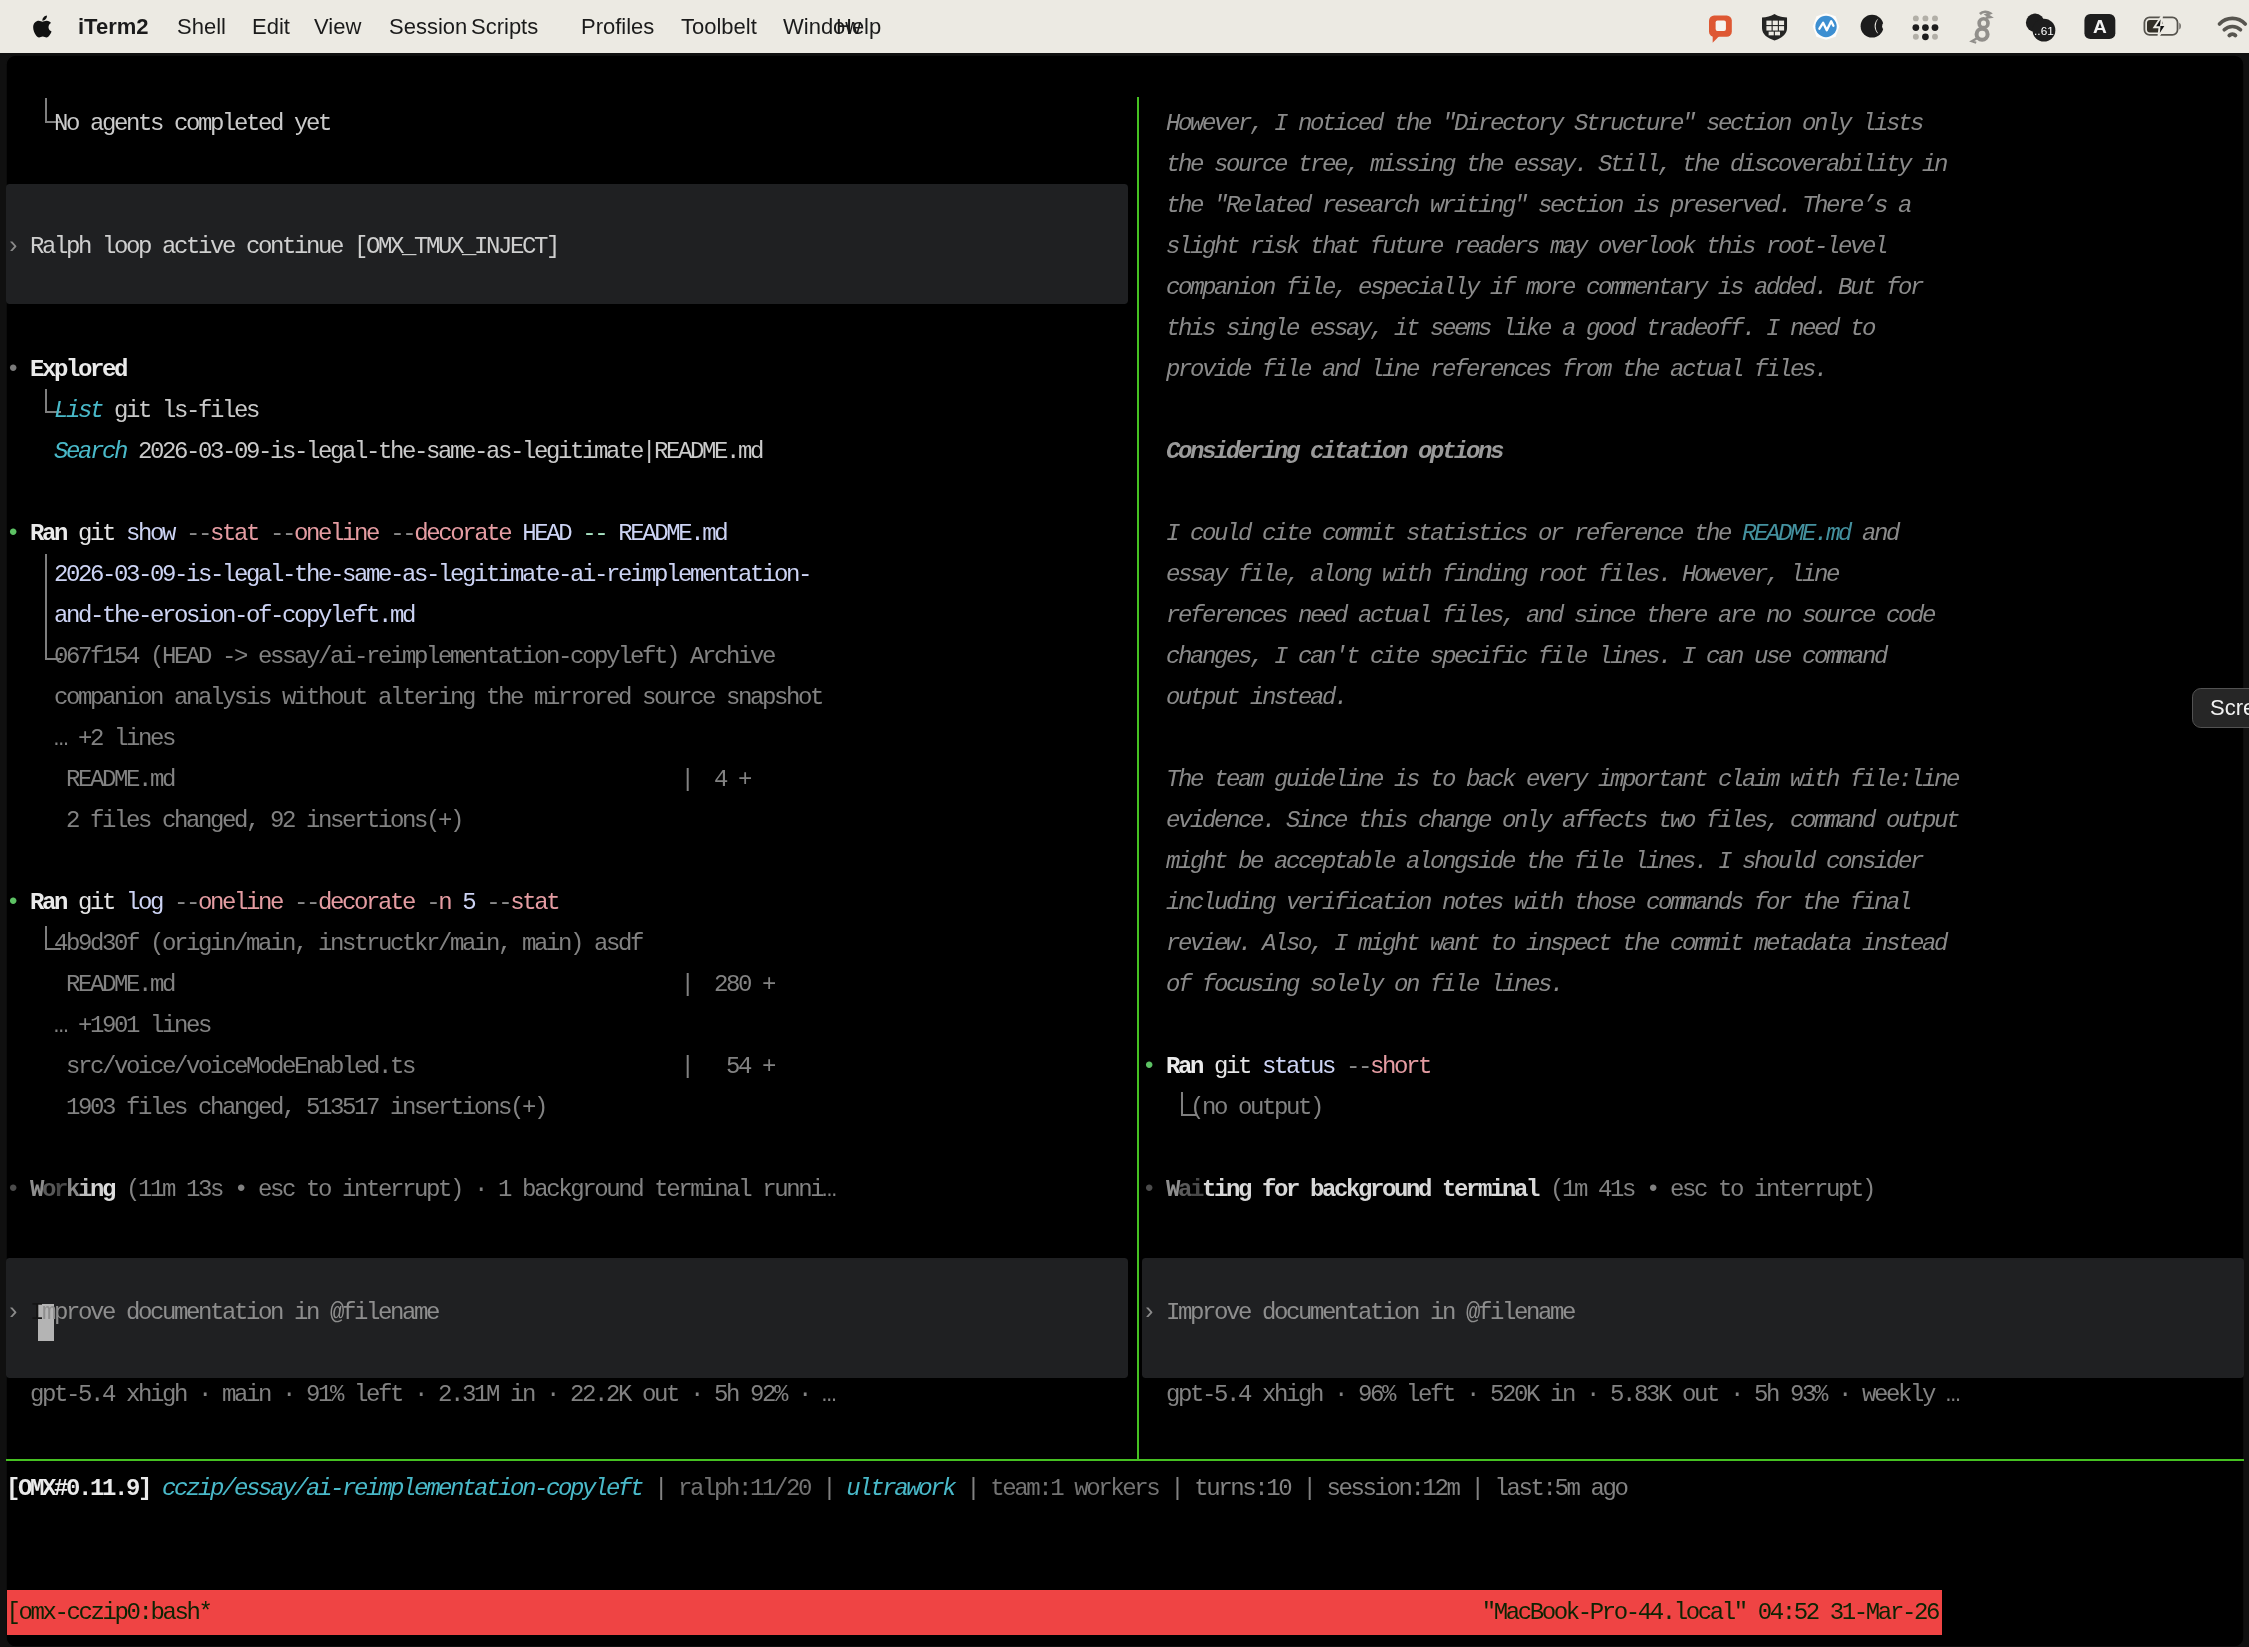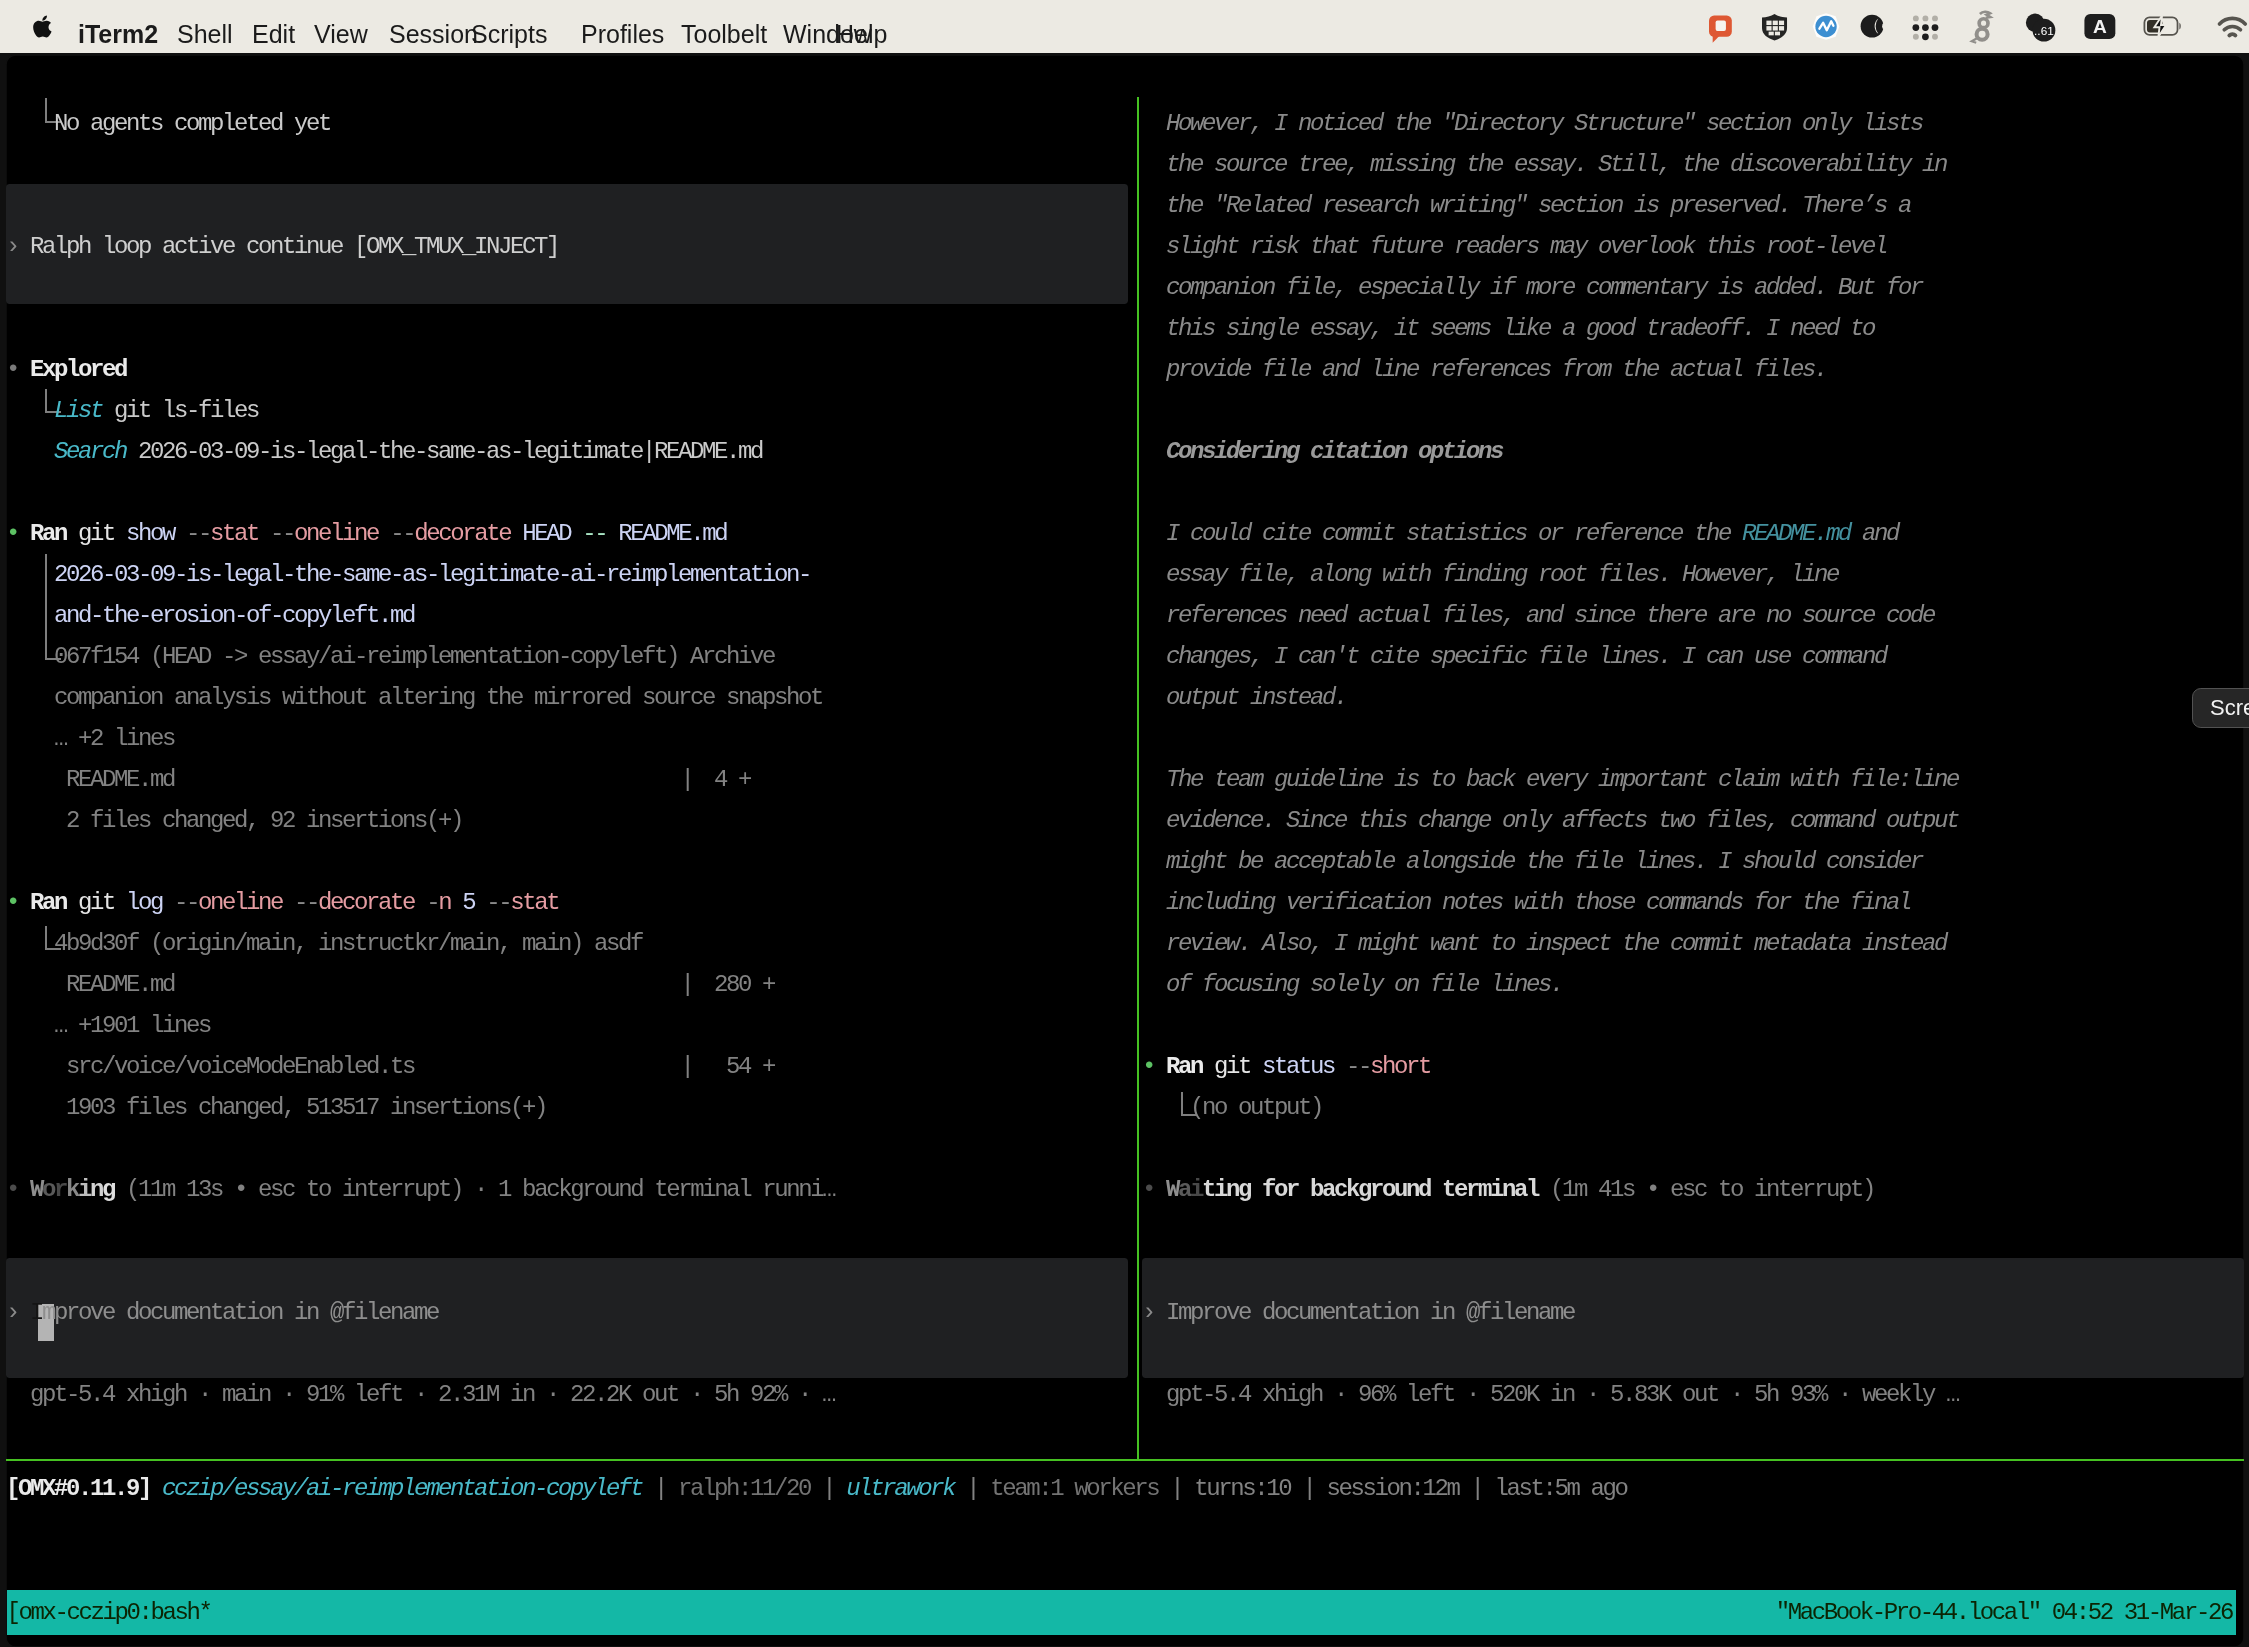--- a/index.html
+++ b/index.html
@@ -1,19 +1,19 @@
 <!DOCTYPE html>
 <html style="font-size:11.8px"><head>
 <meta charset="utf-8">
 <style>
   * { margin:0; padding:0; box-sizing:border-box; }
   html,body { width:2250px; height:1648px; background:#101010; overflow:hidden; }
   body { position:relative; font-family:"Liberation Mono", monospace; }
   .mbar { position:absolute; left:0; top:0; width:2250px; height:53px; background:#ECEAE3; }
-  .mi { position:absolute; top:0; height:53px; line-height:53px; font-family:"Liberation Sans",sans-serif; font-size:25px; color:#1b1b1b;margin-top:8px; }
+  .mi { position:absolute; top:0; height:53px; line-height:53px; font-family:"Liberation Sans",sans-serif; font-size:22px; color:#1b1b1b; }
   .win { position:absolute; left:5.9px; top:55px; width:2238px; height:1592px; background:#000; border-radius:9.6px; overflow:hidden; box-shadow: inset 0 0 0 0.7px rgba(255,255,255,0.07); }
   .tbar { position:absolute; left:0; top:0; width:100%; height:42px; background:#3b3c3e; }
   .tl { position:absolute; top:13px; width:16px; height:16px; border-radius:50%; }
   .ttl { position:absolute; left:0; top:0; width:100%; height:42px; line-height:42px; text-align:center; font-family:"Liberation Sans",sans-serif; font-weight:bold; font-size:20px; color:#b9bbbd; }
   pre { font-family:"Liberation Mono", monospace; font-size:24px; line-height:41px; letter-spacing:-2.4px; color:#cacaca; position:absolute; }
   .dim { color:#828282; }
   .dim2 { color:#8a8a8a; }
   .wht { color:#eaeaea; font-weight:bold; }
   .blu { color:#e5e5e5; }
   .lav { color:#ccd3f4; }
@@ -214,20 +214,20 @@
 
 <span class="dim2">›</span> <span class="dim3">Improve documentation in @filename</span>
 
   <span class="dim">gpt-5.4 xhigh · 96% left · 520K in · 5.83K out · 5h 93% · weekly …</span></pre>
 
   <div style="position:absolute;left:1131px;top:42px;width:1.8px;height:1363px;background:#46c122"></div>
   <div style="position:absolute;left:0;top:1404px;width:2238px;height:1.8px;background:#46c122"></div>
 
   <pre id="st" style="left:0;top:1413px"><span class="wht">[OMX#0.11.9]</span> <span class="cyn">cczip/essay/ai-reimplementation-copyleft</span> <span class="dim">|</span> <span class="lim">ralph:11/20</span> <span class="dim">|</span> <span class="cyn">ultrawork</span> <span class="dim">|</span> <span class="lim">team:1 workers</span> <span class="dim">|</span> <span class="dim">turns:10</span> <span class="dim">|</span> <span class="dim">session:12m</span> <span class="dim">|</span> <span class="dim">last:5m ago</span></pre>
 
-  <div style="position:absolute;left:0.7px;top:1535px;width:2229px;height:45px;background:#14b8a6">
+  <div style="position:absolute;left:0.7px;top:1535px;width:1935px;height:45px;background:#ef4444">
     <pre style="position:absolute;left:0;top:0;line-height:45px;color:#0c2403">[omx-cczip0:bash*</pre>
     <pre style="position:absolute;right:3.7px;top:0;line-height:45px;color:#0c2403">"MacBook-Pro-44.local" 04:52 31-Mar-26</pre>
   </div>
 </div>
 
 <div style="position:absolute;left:2192px;top:688px;width:66px;height:40px;background:#262626;border:1.5px solid #525252;border-radius:8.9px;z-index:60;font-family:'Liberation Sans',sans-serif;font-size:22px;color:#f2f2f2;line-height:37px;padding-left:17px">Scre</div>
 
 
 </body></html>

